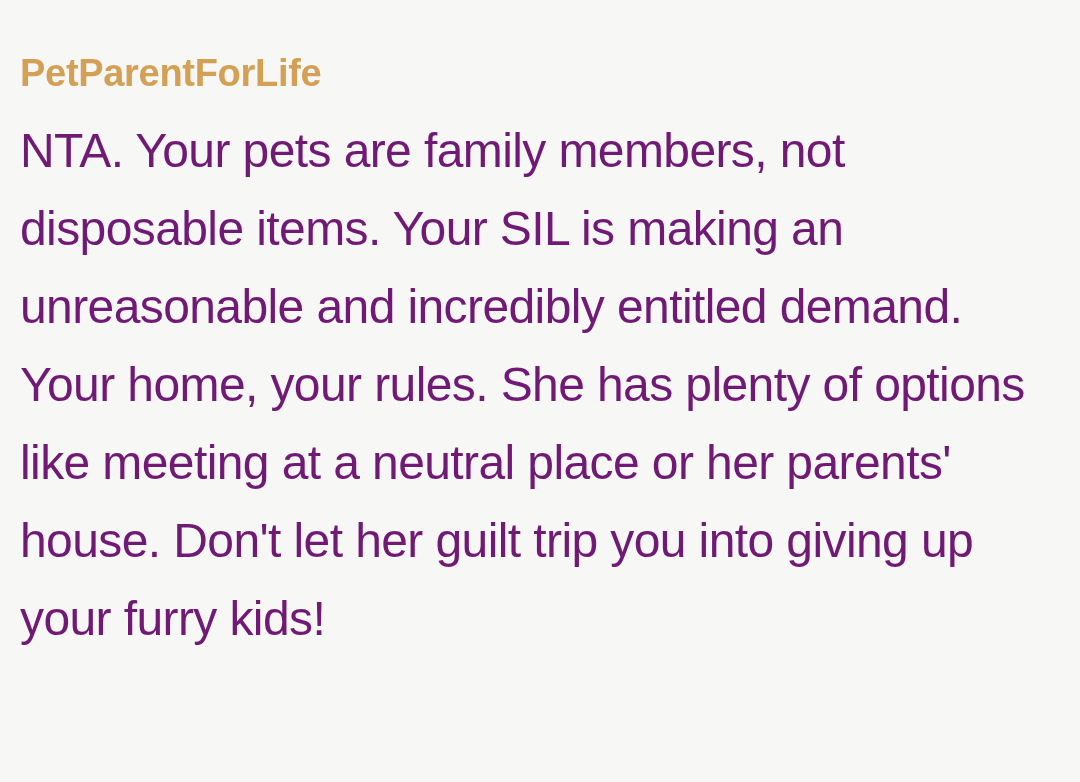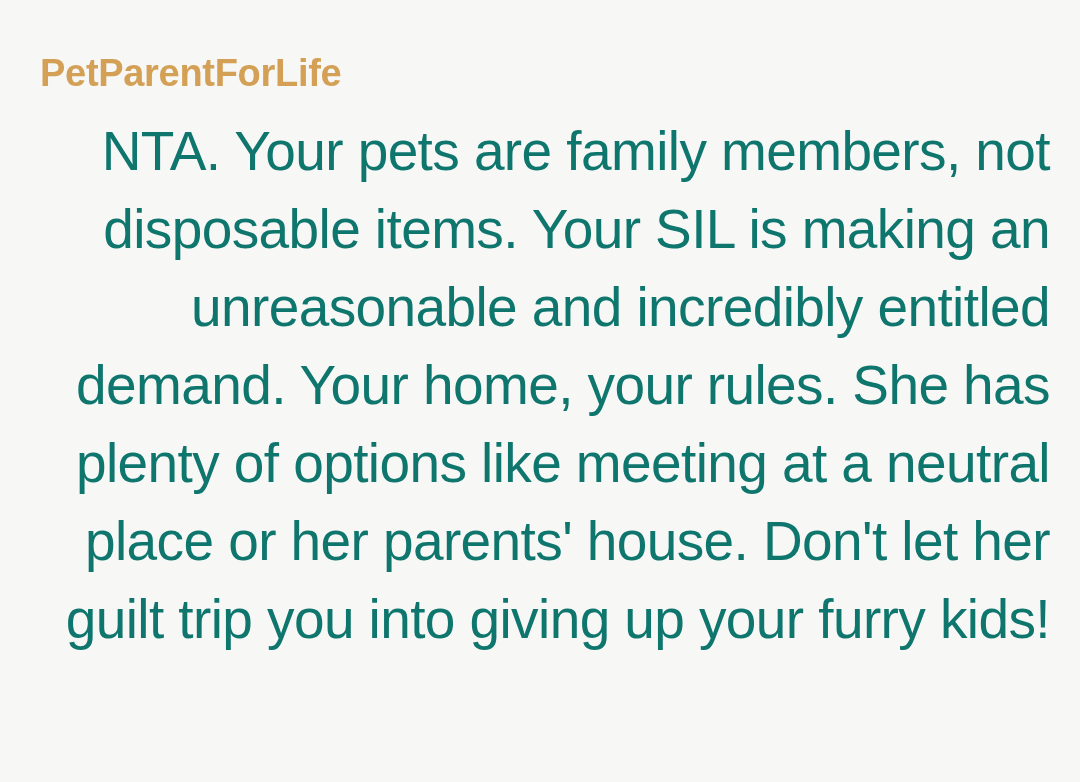--- a/index.html
+++ b/index.html
@@ -11,46 +11,46 @@
     height: 782px;
     background: #f7f7f6;
     font-family: "Liberation Sans", sans-serif;
     overflow: hidden;
   }
   .comment-card {
     width: 948px;
     height: 782px;
     box-sizing: border-box;
     background: #f7f7f6;
-    padding: 40px 40px 0 40px;
+    padding: 40px 40px 0 20px;
     display: block;
   }
   .comment-author {
     display: block;
     font-family: "Liberation Sans", sans-serif;
     font-size: 38px;
     font-weight: 700;
     line-height: 50px;
     letter-spacing: -0.3px;
     color: #d3a055;
     margin: 8px 0 0 0;
     white-space: nowrap;
   }
   .comment-body {
     display: block;
     font-family: "Liberation Sans", sans-serif;
-    font-size: 55px;
+    font-size: 48px;
     font-weight: 400;
     line-height: 78px;
     letter-spacing: -0.6px;
-    color: #0f766e;
+    color: #701a75;
     margin: 14px 0 0 0;
     width: 1010px;
     word-wrap: break-word;
-    text-align: right;
+    text-align: left;
   }
 </style>
 </head>
 <body>
 
 <div class="comment-card">
   <span class="comment-author">PetParentForLife</span>
   <p class="comment-body">NTA. Your pets are family members, not disposable items. Your SIL is making an unreasonable and incredibly entitled demand. Your home, your rules. She has plenty of options like meeting at a neutral place or her parents' house. Don't let her guilt trip you into giving up your furry kids!</p>
 </div>
 

